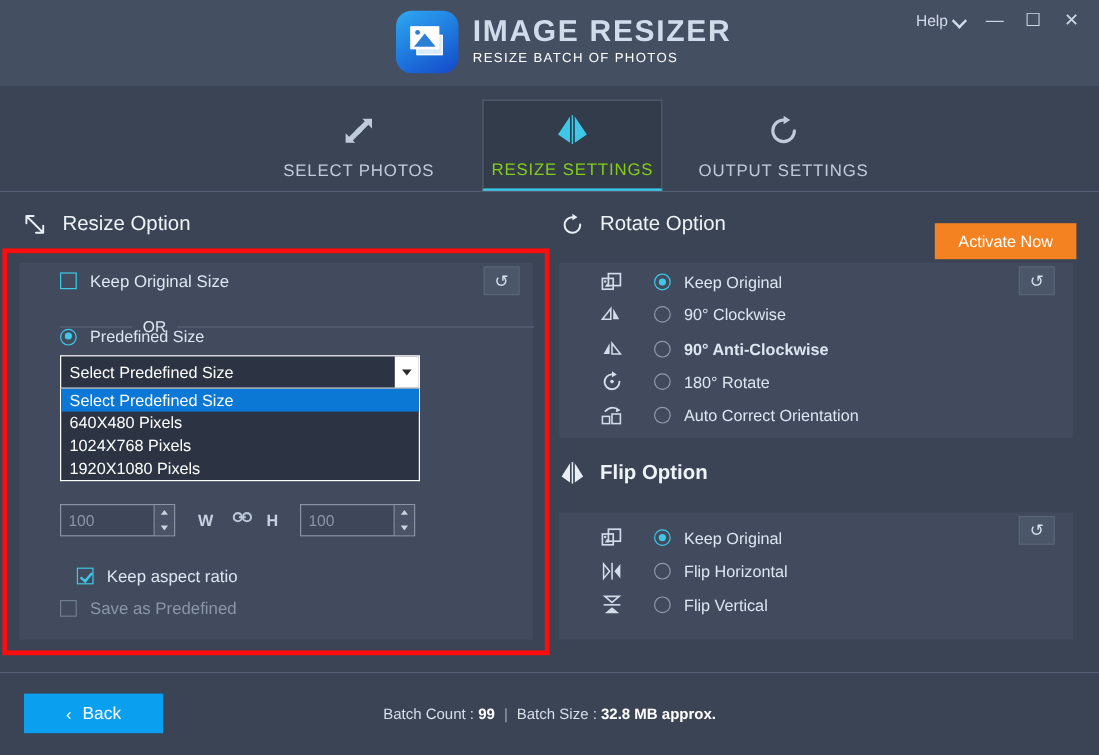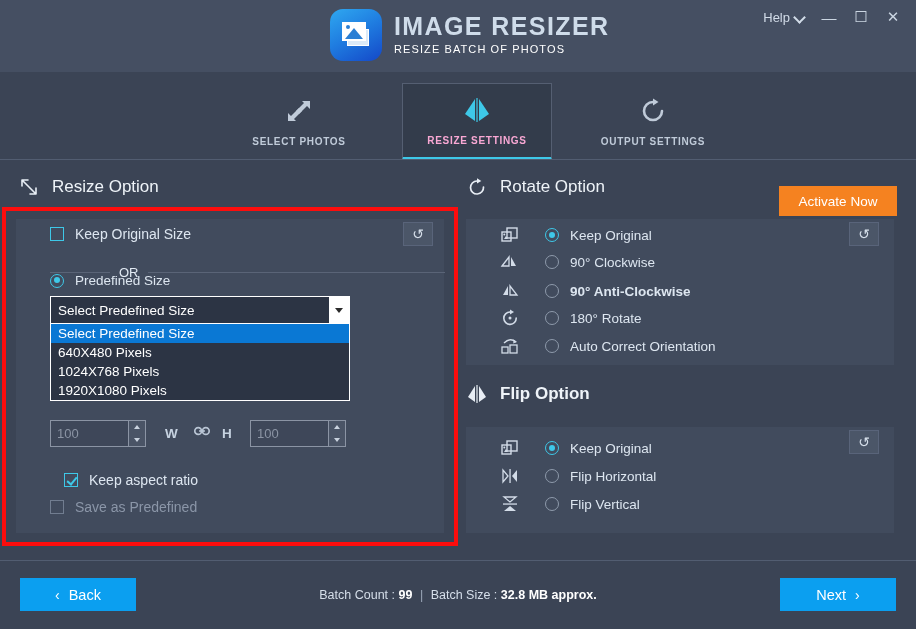--- a/index.html
+++ b/index.html
@@ -88,28 +88,28 @@
   .tabbar-line {
     position: absolute; left: 0; top: 159px; width: 916px; height: 1px;
     background: #525d71;
   }
   .tab {
     position: absolute; top: 11px; width: 150px; height: 77px;
     display: flex; flex-direction: column; align-items: center;
     justify-content: center; gap: 10px;
   }
   .tab .tlabel {
-    font-size: 10px; letter-spacing: .7px; color: #c0cbd9; font-weight: bold; text-align: right;
+    font-size: 14px; letter-spacing: .7px; color: #c0cbd9; font-weight: normal; text-align: right;
   }
   .tab.active {
     background: #333c4b;
     border: 1px solid #555f72;
     border-bottom: 3px solid #3ec8e8;
   }
-  .tab.active .tlabel { color: #f9a8d4; }
+  .tab.active .tlabel { color: #84cc16; }
 
   .tab-select  { left: 224px; }
   .tab-resize  { left: 402px; }
   .tab-output  { left: 578px; }
 
   .icn { height: 30px; display: flex; align-items: center; justify-content: center; }
 
   .activate {
     position: absolute; right: 19px; top: 114px;
     width: 118px; height: 30px;
@@ -565,18 +565,14 @@
   </button>
 
   <div class="batchinfo">
     <span>Batch Count :</span>
     <b>99</b>
     <span class="sep">|</span>
     <span>Batch Size :</span>
     <b>32.8 MB approx.</b>
   </div>
 
-  <button class="btn-main btn-next">
-    <span>Next</span>
-    <span class="arrw">›</span>
-  </button>
 
 </div>
 
 </body></html>

